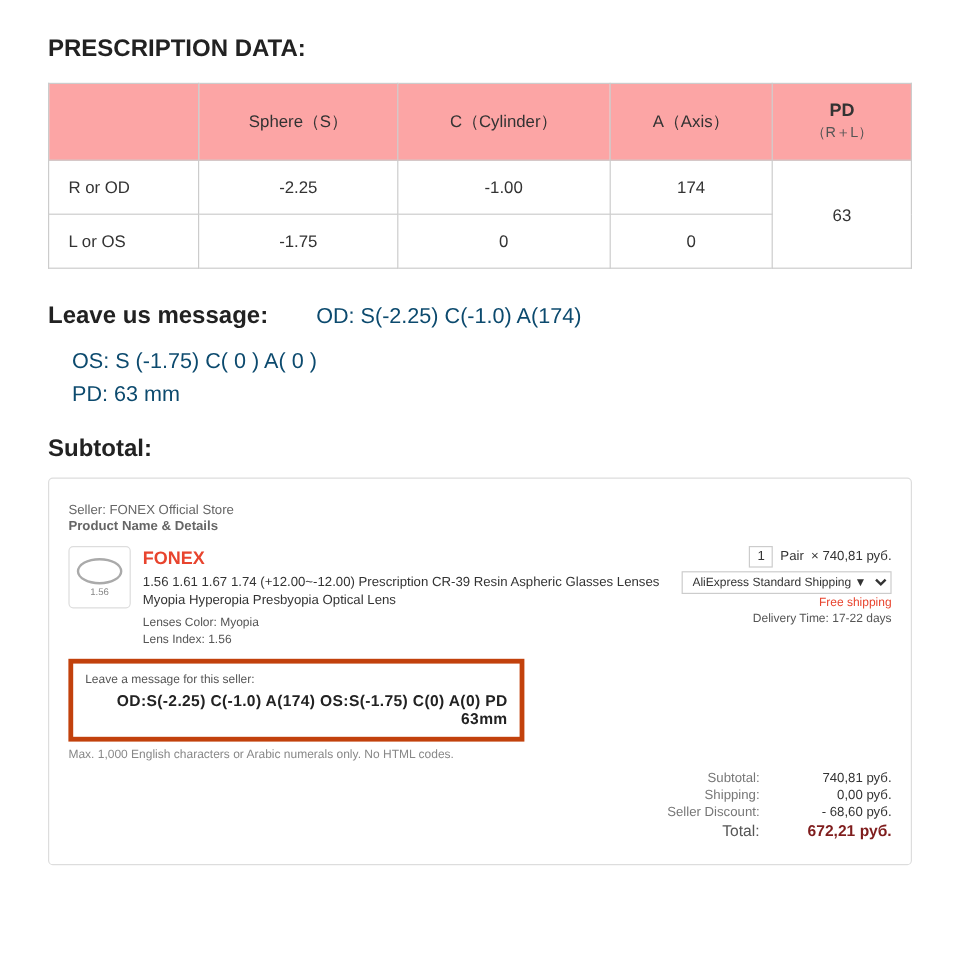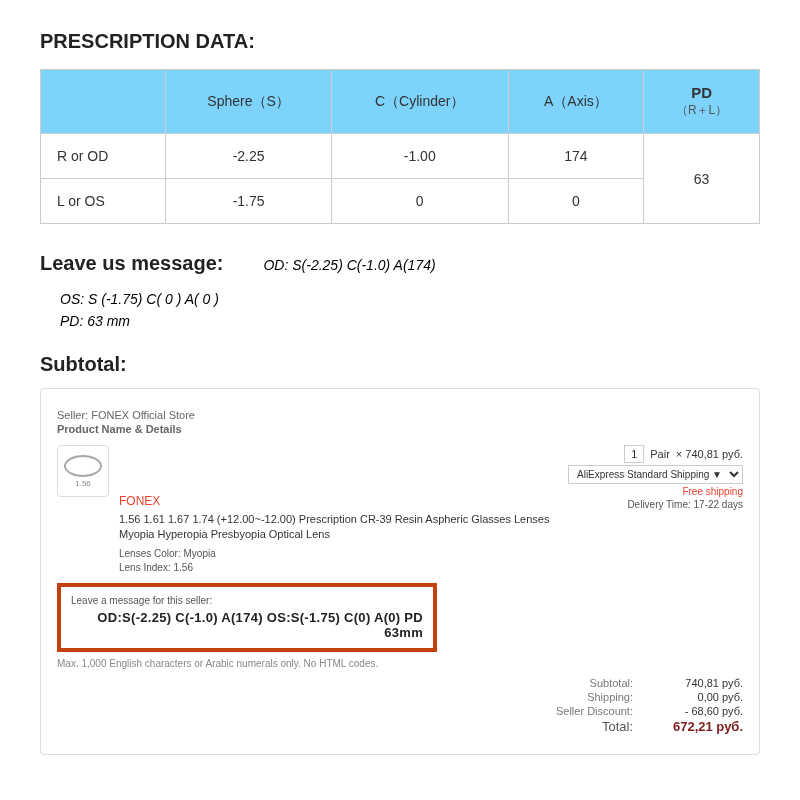--- a/index.html
+++ b/index.html
@@ -28,21 +28,21 @@
     }
     .prescription-table th,
     .prescription-table td {
       border: 1px solid #ccc;
       padding: 14px 10px;
       text-align: center;
       font-size: 14px;
       color: #333;
     }
     .prescription-table thead th {
-      background: #7dd3fc;
+      background: #fca5a5;
       font-weight: normal;
       font-size: 14px;
     }
     .prescription-table tbody td:first-child {
       font-size: 14px;
       color: #333;
       text-align: left;
       padding-left: 16px;
     }
     .pd-cell {
@@ -73,24 +73,23 @@
       color: #222;
       white-space: nowrap;
       margin-right: 20px;
     }
     .message-lines {
       display: flex;
       flex-direction: column;
       gap: 6px;
     }
     .message-line {
-      font-size: 14px;
-      color: #000000;
+      font-size: 18px;
+      color: #0c4a6e;
       margin-left: 20px;
-      font-style: italic;
     }
 
     
     .example-title {
       font-size: 20px;
       font-weight: bold;
       color: #222;
       margin-bottom: 12px;
     }
     .example-box {
@@ -133,25 +132,24 @@
       text-align: center;
       margin-top: 2px;
     }
     .example-product-desc {
       flex: 1;
       font-size: 11px;
       color: #333;
       line-height: 1.4;
     }
     .example-product-desc .brand {
-      font-size: 12px;
-      font-weight: normal;
+      font-size: 15px;
+      font-weight: bold;
       color: #e8442e;
       margin-bottom: 2px;
-      margin-top: 48px;
     }
     .example-product-attrs {
       font-size: 10px;
       color: #555;
       margin-top: 4px;
     }
     .example-right {
       display: flex;
       flex-direction: column;
       align-items: flex-end;

